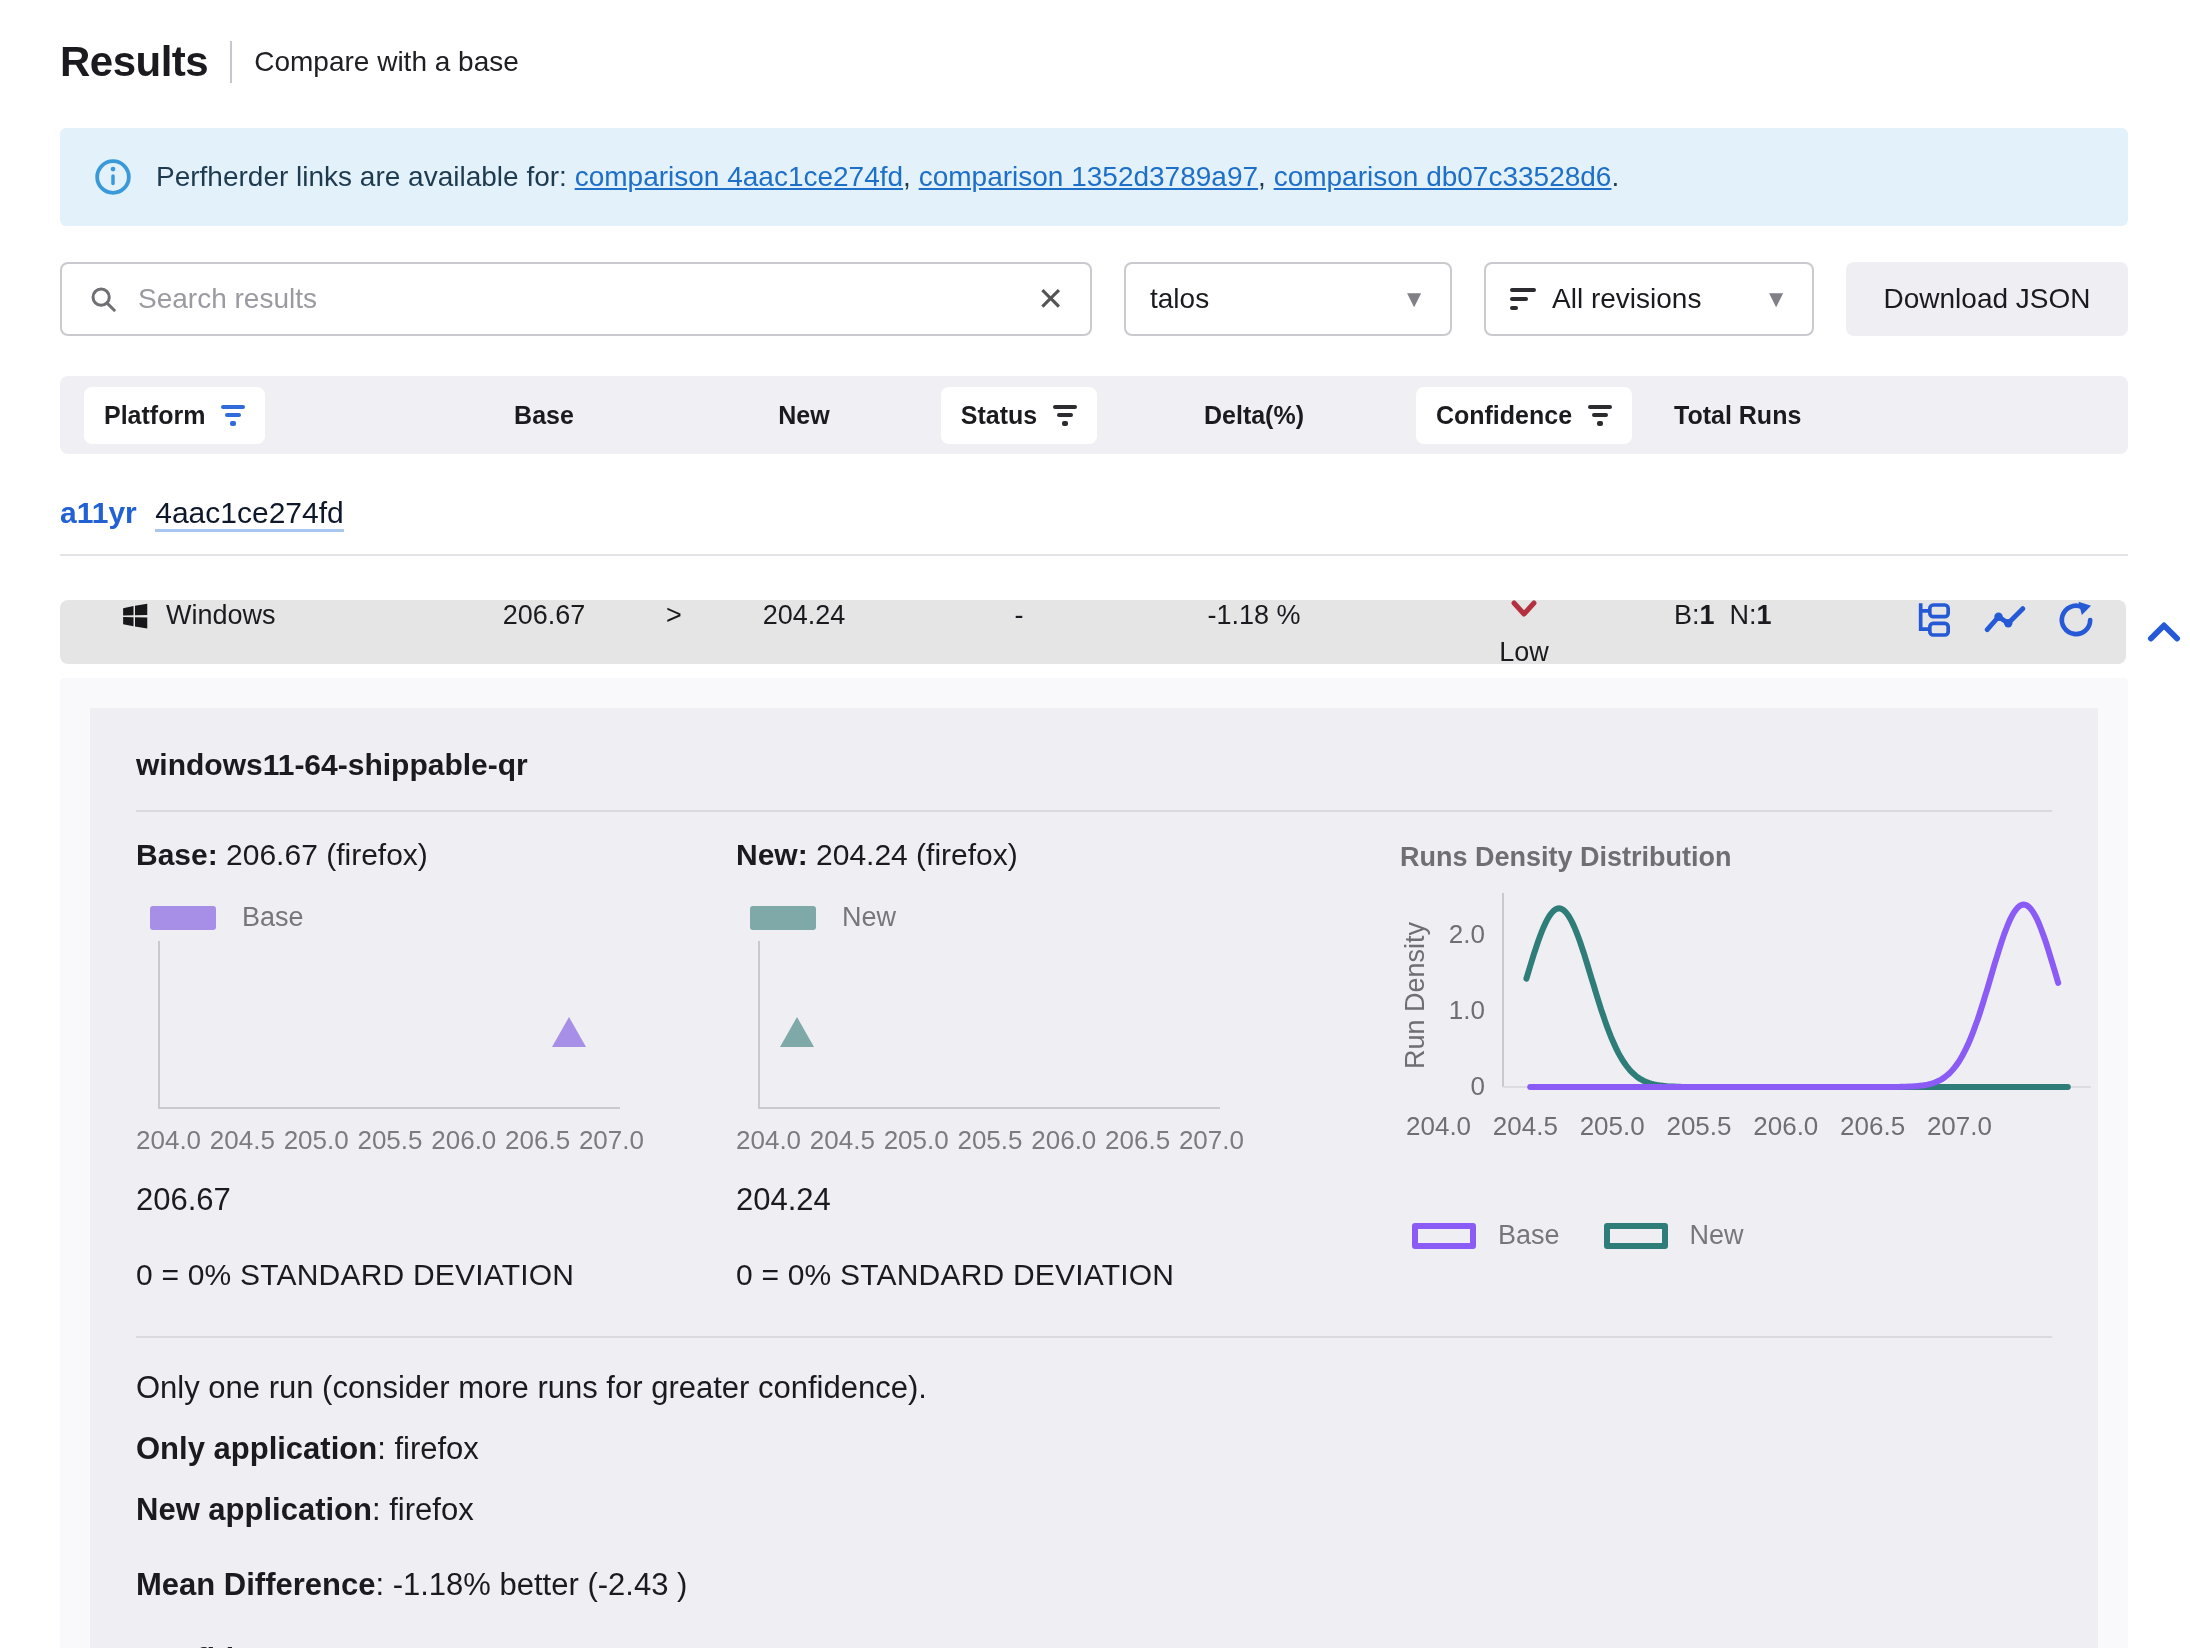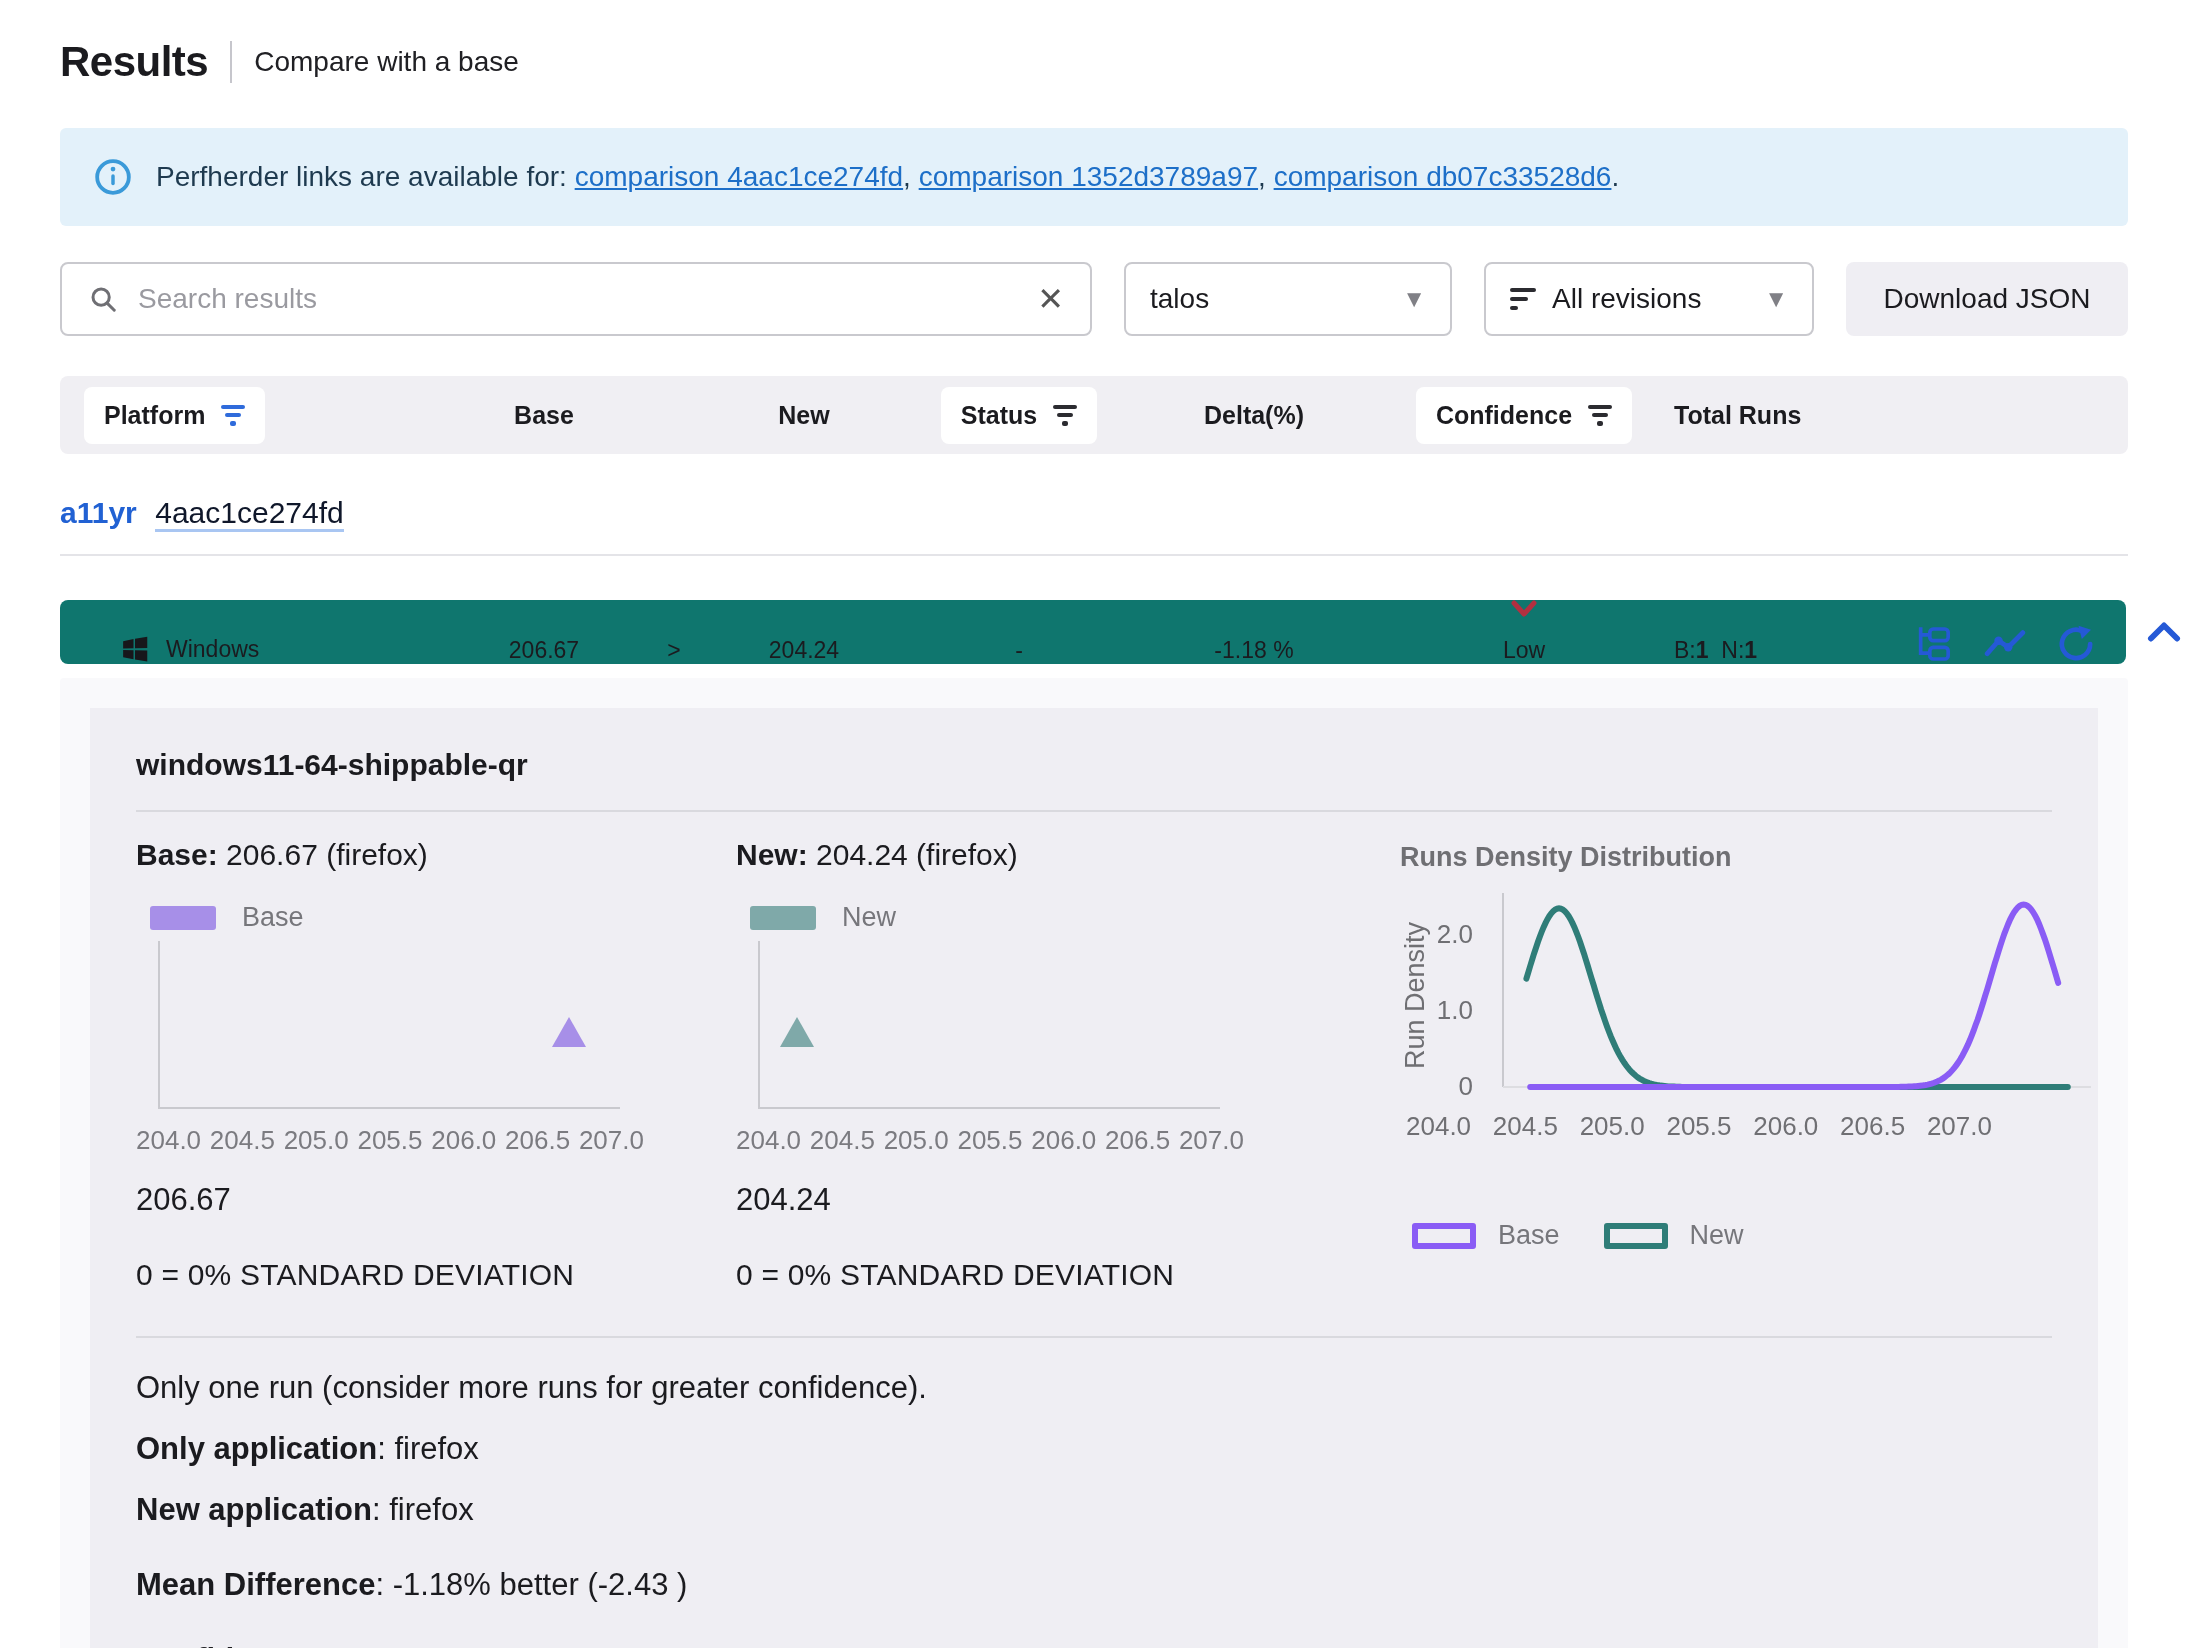--- a/index.html
+++ b/index.html
@@ -92,22 +92,22 @@
   }
   .badges { display:flex; gap:10px; }
   .badge {
     color:#fff; font-size:18px; font-weight:bold; letter-spacing:0.5px;
     border-radius:7px; padding:9px 13px; cursor:default;
   }
 
   
   .prow-wrap { margin-top:44px; display:flex; align-items:center; gap:14px; }
   .prow {
-    flex:1 1 auto; background:#0f766e; border-radius:8px; height:64px;
-    display:flex; align-items:flex-end; font-size:23px; padding:0 24px;
+    flex:1 1 auto; background:#e5e5e5; border-radius:8px; height:64px;
+    display:flex; align-items:flex-start; font-size:27px; padding:0 24px;
   }
   .prow .plat { display:flex; align-items:center; gap:16px; padding-left:36px; }
   .win-icon { width:30px; height:30px; }
   .conf-cell { display:inline-flex; align-items:center; gap:19px; justify-content:center;flex-direction:column; }
   .chev-down { width:26px; height:18px; }
   .runs b { font-weight:bold; }
   .runs span.lbl { font-weight:normal; }
   .row-actions { margin-left:auto; display:flex; align-items:center; gap:30px; padding-right:6px; }
   .row-actions svg { cursor:pointer; }
   .collapse-btn { flex:0 0 48px; display:flex; justify-content:center; cursor:pointer; }
@@ -142,21 +142,21 @@
 
   
   .density-col { flex:1 1 auto; padding-left:64px; padding-top:4px; }
   .density-title { font-size:27px; font-weight:bold; color:#6f6f73; margin-bottom:16px; }
   .density-body { display:flex; align-items:stretch; }
   .ylabel {
     writing-mode:vertical-rl; transform:rotate(180deg); font-size:27px; color:#6f6f73;
     display:flex; align-items:center; justify-content:center; margin-right:6px;
   }
   .ytick-gutter { position:relative; width:58px; height:208px; }
-  .ytick { position:absolute; right:22px; font-size:26px; color:#6f6f73; }
+  .ytick { position:absolute; right:10px; font-size:26px; color:#6f6f73; }
   .density-plot { position:relative; }
   .density-ticks {
     display:flex; justify-content:space-between; width:586px; margin:10px 0 0 6px;
     font-size:26px; color:#6f6f73;
   }
   .density-legend { display:flex; align-items:center; gap:44px; margin:78px 0 0 12px; }
   .dleg { display:flex; align-items:center; gap:22px; }
   .dleg .box { width:64px; height:26px; border-radius:3px; border-width:6px; border-style:solid; }
 
   

